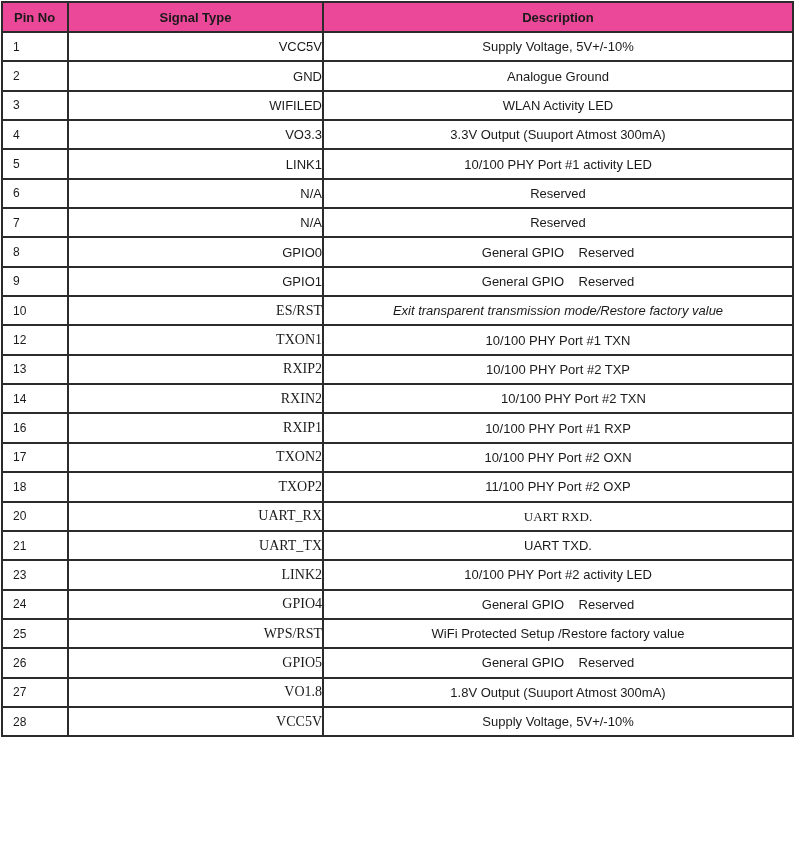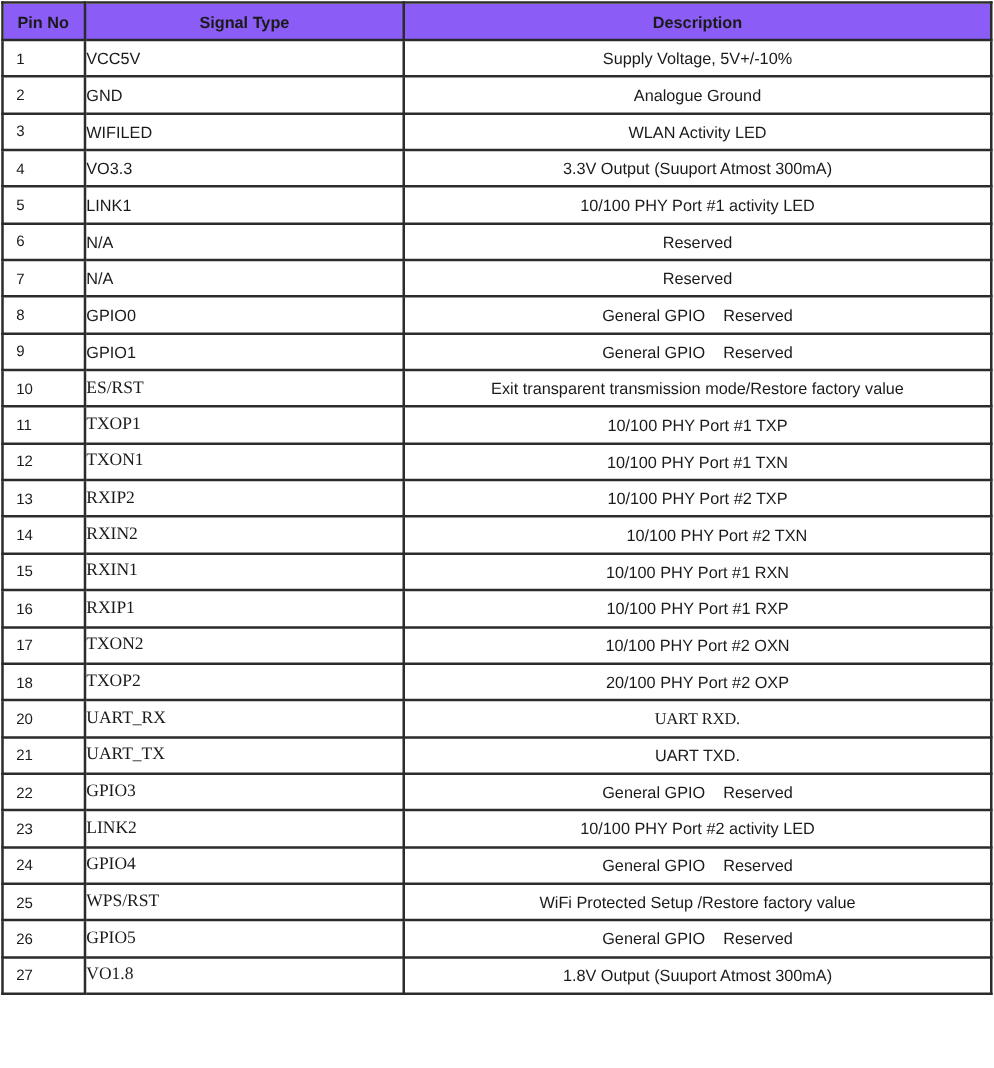--- a/index.html
+++ b/index.html
@@ -26,39 +26,39 @@
     table.pin-table td {
       border: 2px solid #2b2b2b;
       padding: 0;
       font-size: 13px;
       line-height: 1;
       white-space: nowrap;
       overflow: hidden;
     }
     table.pin-table thead th {
       height: 28px;
-      background: #8b5cf6;
+      background: #ec4899;
       font-weight: bold;
       font-size: 13px;
       text-align: center;
     }
     table.pin-table thead th.col-pin {
       text-align: left;
       padding-left: 11px;
     }
     table.pin-table tbody td {
       height: 27.35px;
     }
     td.col-pin {
       text-align: left;
       padding-left: 10px !important;
       font-size: 12px !important;
     }
     td.col-signal {
-      text-align: left;
+      text-align: right;
     }
     td.col-signal.serif {
       font-family: "Liberation Serif", serif;
       font-size: 14px;
     }
     td.col-desc {
       text-align: center;
     }
     col.c-pin { width: 66px; }
     col.c-sig { width: 255px; }
@@ -122,78 +122,63 @@
         <td class="col-desc" style="white-space: pre;">General GPIO    Reserved</td>
       </tr>
       <tr>
         <td class="col-pin">9</td>
         <td class="col-signal">GPIO1</td>
         <td class="col-desc" style="white-space: pre;">General GPIO    Reserved</td>
       </tr>
       <tr>
         <td class="col-pin">10</td>
         <td class="col-signal serif">ES/RST</td>
-        <td class="col-desc" style="white-space: pre;">Exit transparent transmission mode/Restore factory value</td>
-      </tr>
-      <tr>
-        <td class="col-pin">11</td>
-        <td class="col-signal serif">TXOP1</td>
-        <td class="col-desc" style="white-space: pre;">10/100 PHY Port #1 TXP</td>
+        <td class="col-desc" style="white-space: pre; font-style: italic;">Exit transparent transmission mode/Restore factory value</td>
       </tr>
       <tr>
         <td class="col-pin">12</td>
         <td class="col-signal serif">TXON1</td>
         <td class="col-desc" style="white-space: pre;">10/100 PHY Port #1 TXN</td>
       </tr>
       <tr>
         <td class="col-pin">13</td>
         <td class="col-signal serif">RXIP2</td>
         <td class="col-desc" style="white-space: pre;">10/100 PHY Port #2 TXP</td>
       </tr>
       <tr>
         <td class="col-pin">14</td>
         <td class="col-signal serif">RXIN2</td>
         <td class="col-desc" style="white-space: pre; padding-left: 31px;">10/100 PHY Port #2 TXN</td>
       </tr>
       <tr>
-        <td class="col-pin">15</td>
-        <td class="col-signal serif">RXIN1</td>
-        <td class="col-desc" style="white-space: pre;">10/100 PHY Port #1 RXN</td>
-      </tr>
-      <tr>
         <td class="col-pin">16</td>
         <td class="col-signal serif">RXIP1</td>
         <td class="col-desc" style="white-space: pre;">10/100 PHY Port #1 RXP</td>
       </tr>
       <tr>
         <td class="col-pin">17</td>
         <td class="col-signal serif">TXON2</td>
         <td class="col-desc" style="white-space: pre;">10/100 PHY Port #2 OXN</td>
       </tr>
       <tr>
         <td class="col-pin">18</td>
         <td class="col-signal serif">TXOP2</td>
-        <td class="col-desc" style="white-space: pre;">20/100 PHY Port #2 OXP</td>
+        <td class="col-desc" style="white-space: pre;">11/100 PHY Port #2 OXP</td>
       </tr>
       <tr>
         <td class="col-pin">20</td>
         <td class="col-signal serif">UART_RX</td>
         <td class="col-desc" style="white-space: pre; font-family: Liberation Serif, serif;">UART RXD.</td>
       </tr>
       <tr>
         <td class="col-pin">21</td>
         <td class="col-signal serif">UART_TX</td>
         <td class="col-desc" style="white-space: pre;">UART TXD.</td>
       </tr>
       <tr>
-        <td class="col-pin">22</td>
-        <td class="col-signal serif">GPIO3</td>
-        <td class="col-desc" style="white-space: pre;">General GPIO    Reserved</td>
-      </tr>
-      <tr>
         <td class="col-pin">23</td>
         <td class="col-signal serif">LINK2</td>
         <td class="col-desc" style="white-space: pre;">10/100 PHY Port #2 activity LED</td>
       </tr>
       <tr>
         <td class="col-pin">24</td>
         <td class="col-signal serif">GPIO4</td>
         <td class="col-desc" style="white-space: pre;">General GPIO    Reserved</td>
       </tr>
       <tr>
@@ -203,15 +188,20 @@
       </tr>
       <tr>
         <td class="col-pin">26</td>
         <td class="col-signal serif">GPIO5</td>
         <td class="col-desc" style="white-space: pre;">General GPIO    Reserved</td>
       </tr>
       <tr>
         <td class="col-pin">27</td>
         <td class="col-signal serif">VO1.8</td>
         <td class="col-desc" style="white-space: pre;">1.8V Output (Suuport Atmost 300mA)</td>
+      </tr>
+      <tr>
+        <td class="col-pin">28</td>
+        <td class="col-signal serif">VCC5V</td>
+        <td class="col-desc" style="white-space: pre;">Supply Voltage, 5V+/-10%</td>
       </tr>
     </tbody>
 </table>
 
 </body></html>

